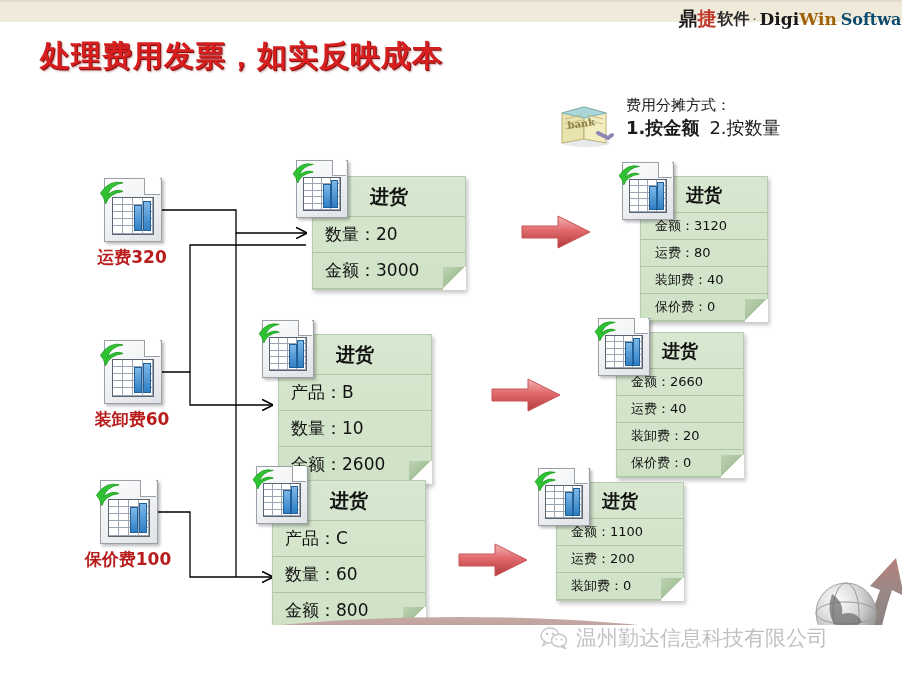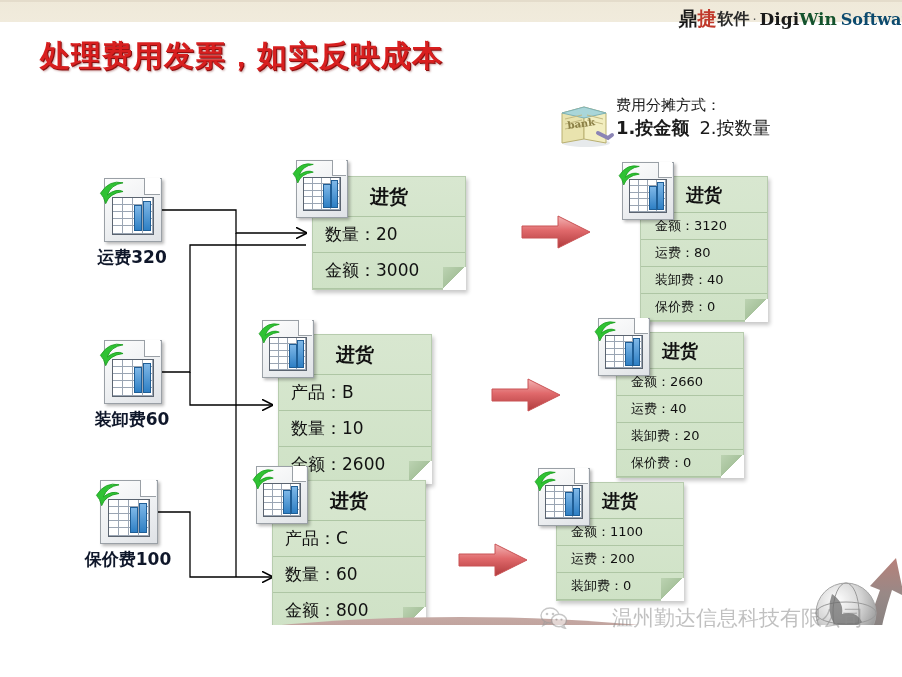--- a/index.html
+++ b/index.html
@@ -40,46 +40,46 @@
   
   .logo{
     position:absolute;right:10px;top:5px;height:28px;
     display:flex;align-items:center;white-space:nowrap;
   }
   .logo-cn{font-family:"DejaVu Sans",sans-serif;font-size:19px;font-weight:bold;color:#1a1a1a;letter-spacing:0;}
   .logo-cn .hl{color:#c0392b;}
   .logo-soft{font-size:16px;color:#2b2b2b;font-weight:bold;margin-left:1px;}
   .logo-dot{font-size:13px;color:#555;margin:0 3px;}
   .logo-digi{font-family:"DejaVu Serif",serif;font-size:17px;font-weight:bold;color:#1a1a1a;}
-  .logo-win{font-family:"DejaVu Serif",serif;font-size:17px;font-weight:bold;color:#14532d;}
+  .logo-win{font-family:"DejaVu Serif",serif;font-size:17px;font-weight:bold;color:#a16207;}
   .logo-sw{font-family:"DejaVu Serif",serif;font-size:16px;font-weight:bold;color:#0c4a6e;margin-left:4px;}
 
   
   .title{
     position:absolute;left:40px;top:36px;
     font-size:30px;font-weight:bold;color:#d81f1f;
     letter-spacing:1px;
     text-shadow:1px 1px 0 #8a1010, 2px 2px 2px rgba(120,20,20,.35);
     font-family:"DejaVu Sans","Liberation Sans",sans-serif;
     white-space:nowrap;
   }
 
   
   .note{position:absolute;left:556px;top:93px;display:flex;align-items:flex-start;}
   .note-icon{width:60px;height:52px;position:relative;flex:0 0 auto;margin-top:4px;}
-  .note-text{margin-top:2px;}
+  .note-text{margin-left:10px;margin-top:2px;}
   .note-line1{font-size:15px;color:#1b1b1b;line-height:20px;white-space:nowrap;}
   .note-line2{font-size:18px;color:#1b1b1b;line-height:22px;white-space:nowrap;margin-top:2px;}
   .note-line2 .b{font-weight:bold;}
   .note-line2 .sp{display:inline-block;width:10px;}
 
   
   .fee{position:absolute;width:120px;text-align:center;}
   .fee-label{
-    font-size:17px;font-weight:bold;color:#0f172a;margin-top:2px;white-space:nowrap;
+    font-size:17px;font-weight:bold;color:#b91c1c;margin-top:2px;white-space:nowrap;
   }
 
   
   .xicon{position:relative;display:inline-block;}
   .xicon .page{
     position:absolute;left:0;top:0;width:100%;height:100%;
     background:linear-gradient(150deg,#fdfdfd 0%,#eef0f2 55%,#dfe2e6 100%);
     border:1px solid #9aa0a6;
     box-shadow:2px 2px 3px rgba(0,0,0,.28);
   }
@@ -135,23 +135,22 @@
   .card-icon{position:absolute;}
 
   
   #wires{position:absolute;left:0;top:0;width:902px;height:677px;pointer-events:none;}
 
   
   .rarrow{position:absolute;width:76px;height:40px;}
 
   
   .footer{
-    position:absolute;left:540px;top:604px;display:flex;align-items:center;
+    position:absolute;left:540px;top:624px;display:flex;align-items:center;
     opacity:.55;
-    gap:36px;
   }
   .wechat-ico{width:28px;height:22px;position:relative;flex:0 0 auto;}
   .footer-text{
     font-size:21px;color:#8e8e8e;margin-left:8px;white-space:nowrap;
     font-family:"DejaVu Sans",sans-serif;
   }
 
   
   .decor{position:absolute;right:6px;bottom:2px;width:120px;height:155px;opacity:.9;}
 </style>

